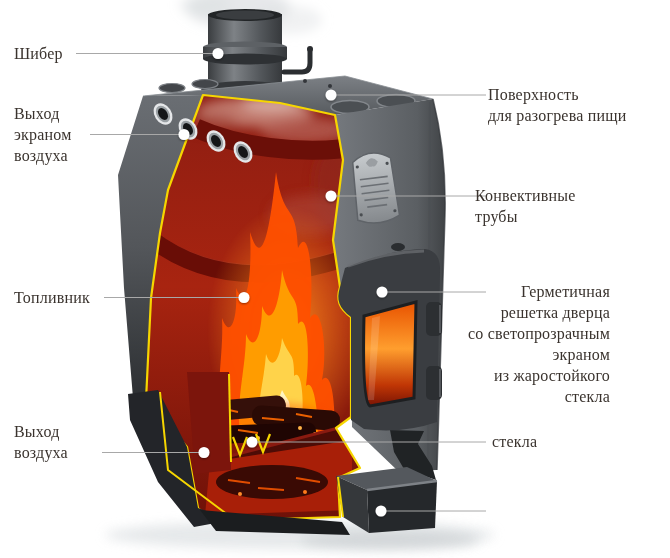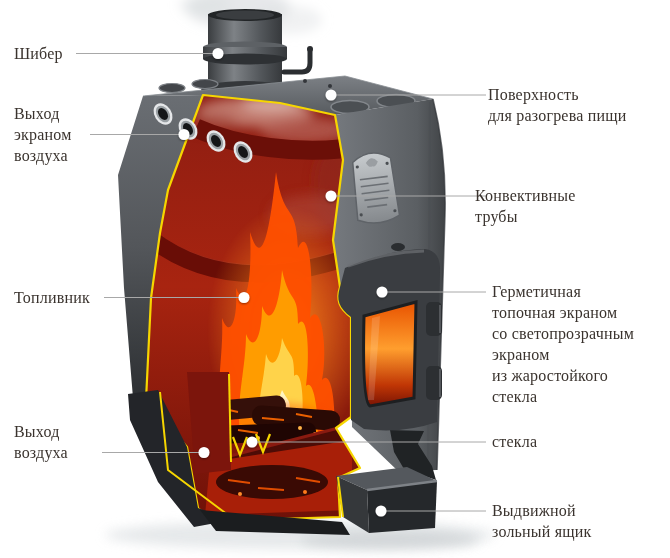--- a/index.html
+++ b/index.html
@@ -285,29 +285,25 @@
 </div>
 
 <div class="callout-label" style="left:488px;top:84px;">
   <span>Поверхность</span>
   <span>для разогрева пищи</span>
 </div>
 <div class="callout-label" style="left:475px;top:185px;">
   <span>Конвективные</span>
   <span>трубы</span>
 </div>
-<div class="callout-label" style="left:492px;top:281px;">
+<div class="callout-label" style="left:468px;top:281px;text-align:right;">
   <span>Герметичная</span>
-  <span>топочная экраном</span>
+  <span>решетка дверца</span>
   <span>со светопрозрачным</span>
   <span>экраном</span>
   <span>из жаростойкого</span>
   <span>стекла</span>
 </div>
 <div class="callout-label" style="left:492px;top:431px;">
   <span>стекла</span>
 </div>
-<div class="callout-label" style="left:492px;top:500px;">
-  <span>Выдвижной</span>
-  <span>зольный ящик</span>
-</div>
 
 </div>
 
 </body></html>

